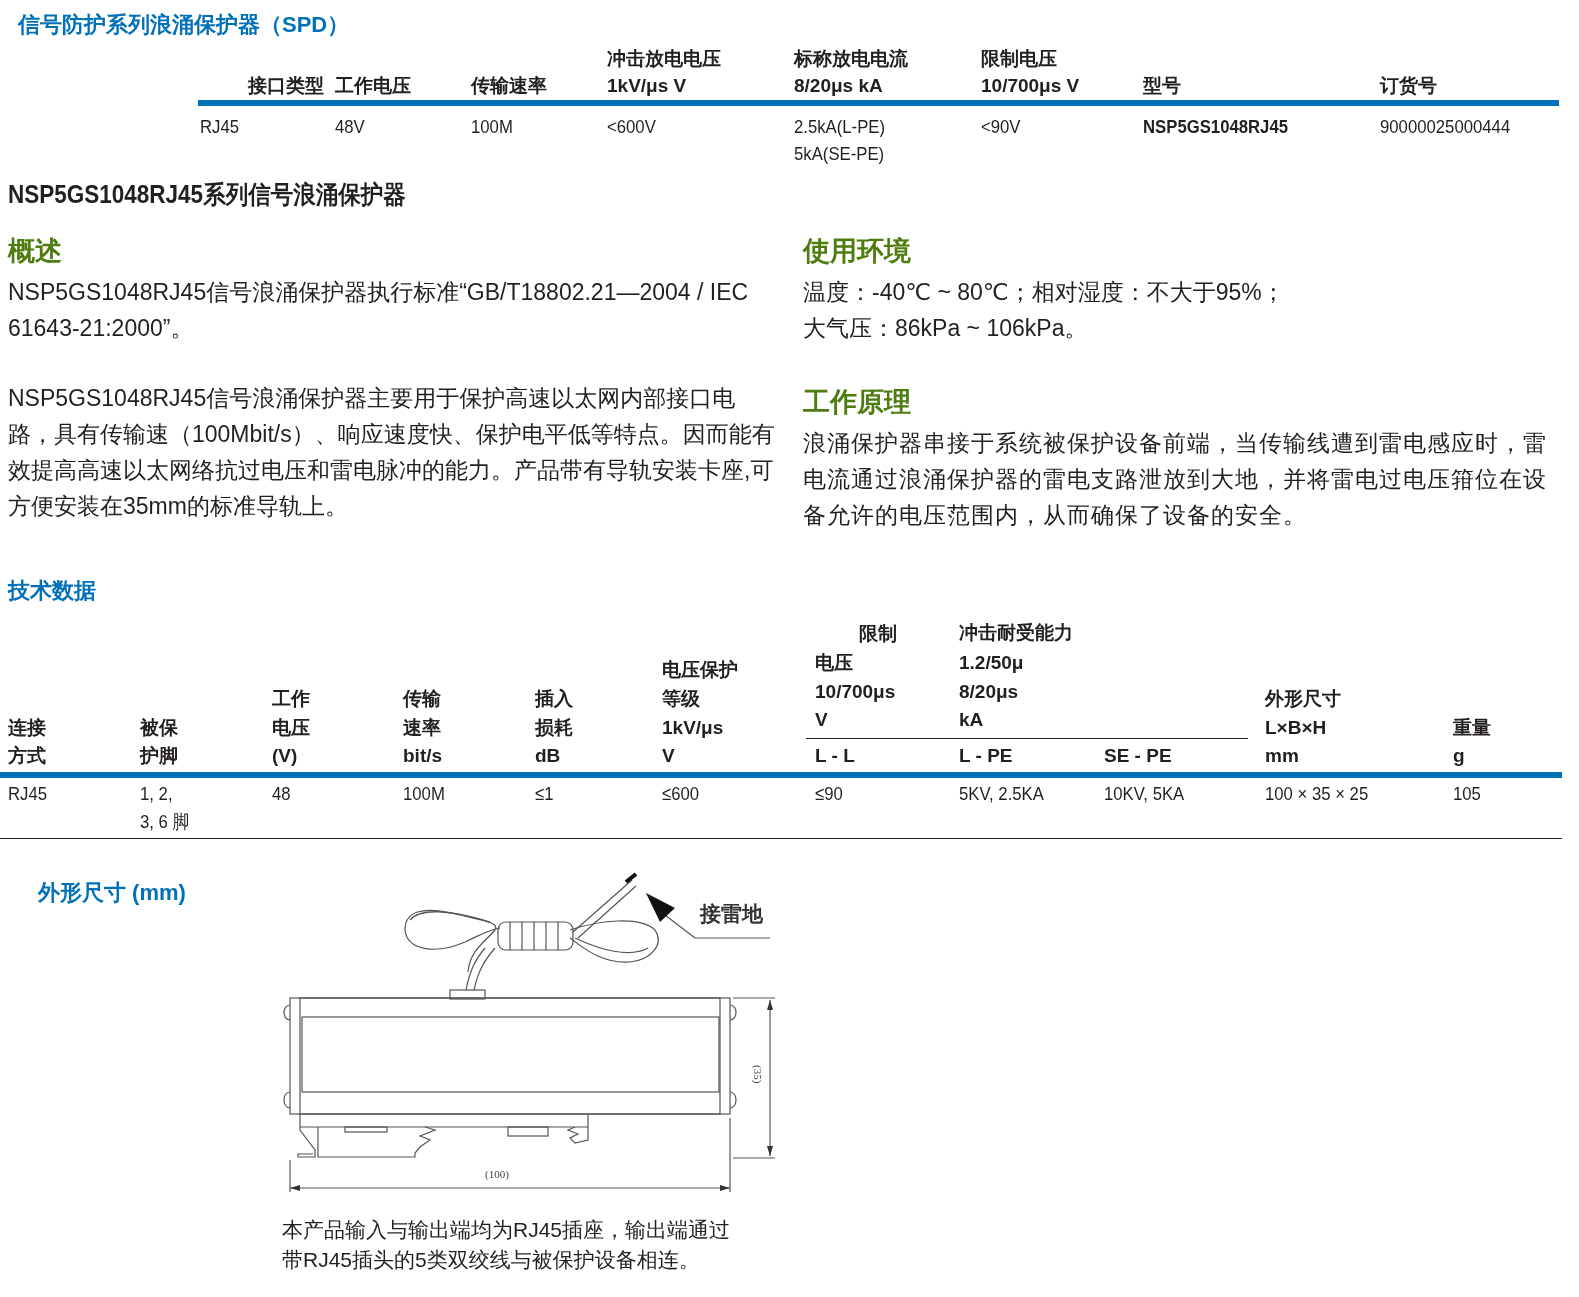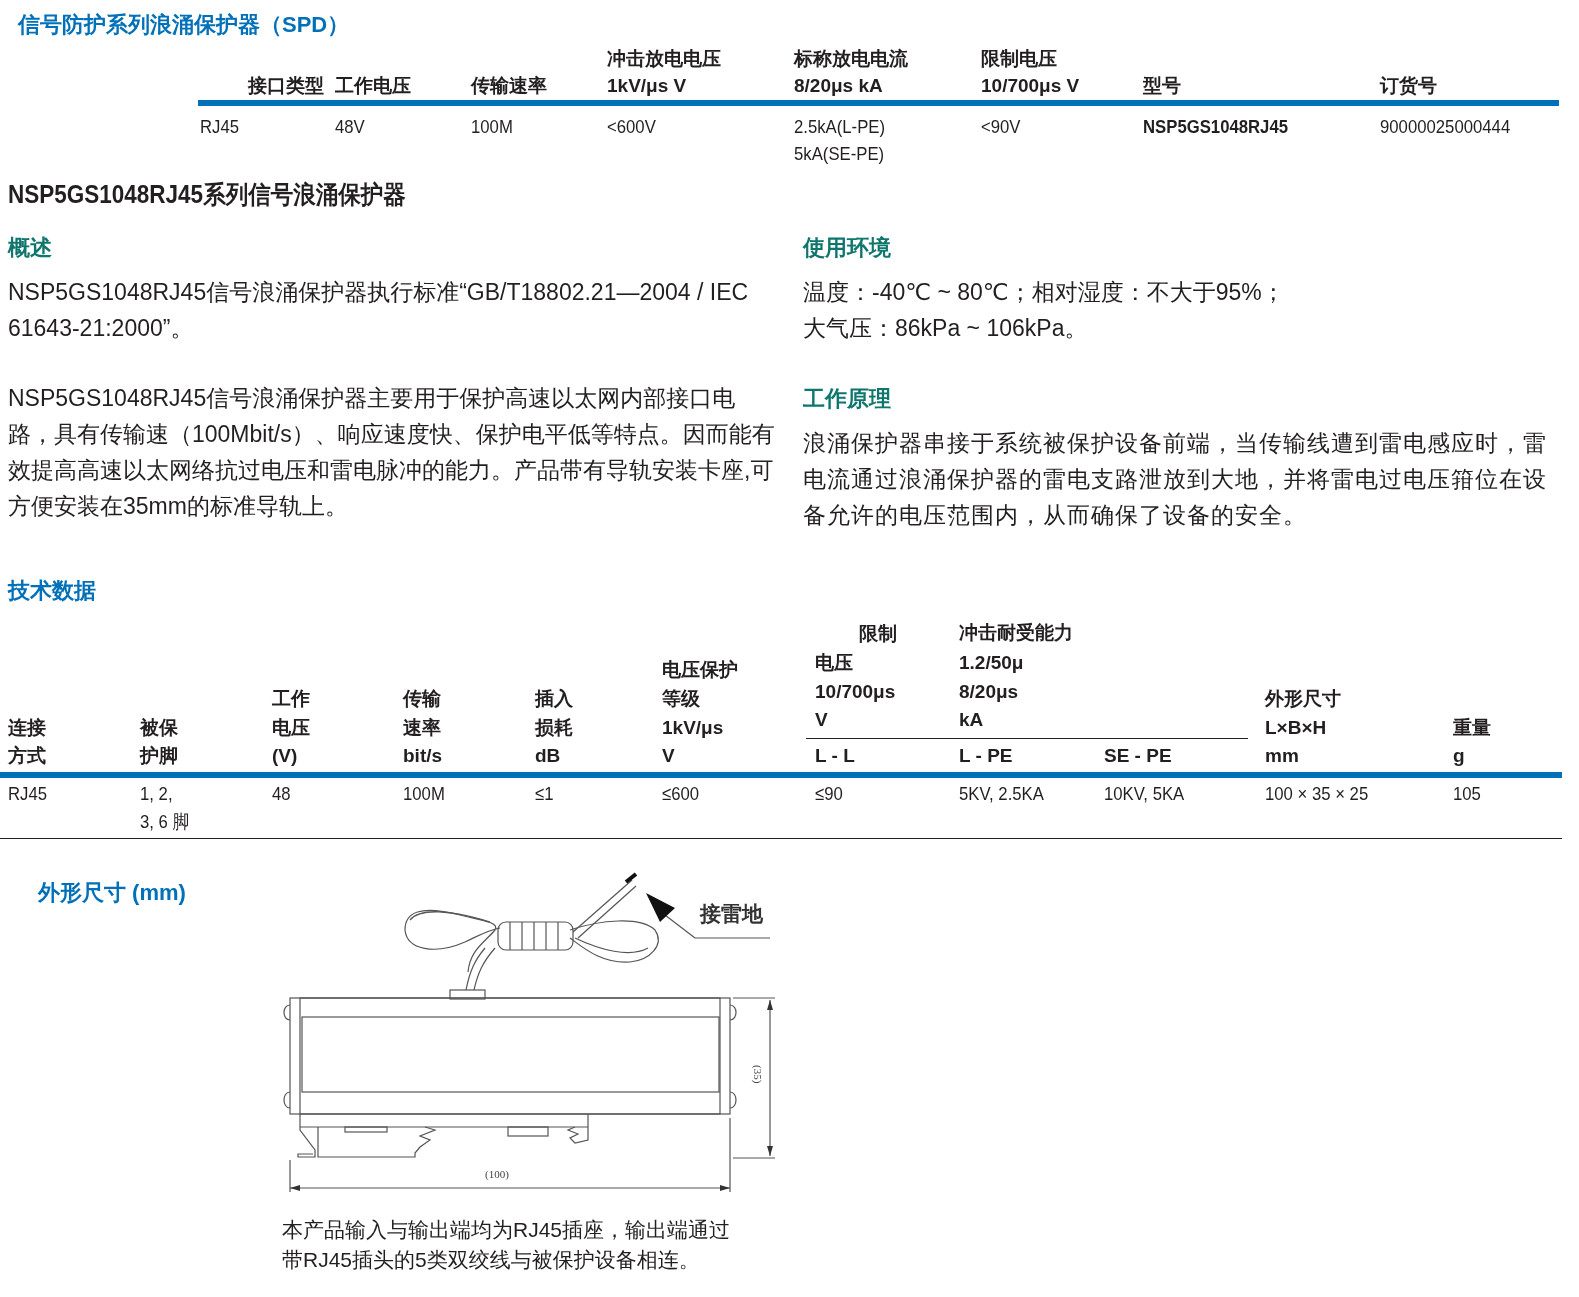--- a/index.html
+++ b/index.html
@@ -8,21 +8,21 @@
     font-family: "Liberation Sans", "DejaVu Sans", sans-serif; color: #231f20;
   }
   .abs { position: absolute; }
   .h-blue { font-weight: bold; font-size: 22px; color: #0070b8; }
   .bold { font-weight: bold; }
   .rule-blue { position: absolute; height: 6px; background: #0070b8; }
   .rule-black { position: absolute; height: 1px; background: #231f20; }
   .th { position: absolute; font-weight: bold; font-size: 19px; line-height: 28px; color: #231f20; }
   .td { position: absolute; font-size: 19px; line-height: 28px; color: #231f20; transform: scaleX(0.88); transform-origin: left top; }
   .body-text { position: absolute; font-size: 23px; line-height: 36px; color: #231f20; width: 770px; }
-  .sec-h { position: absolute; font-weight: bold; font-size: 22px; color: #0f766e; }
+  .sec-h { position: absolute; font-weight: bold; font-size: 27px; color: #4d7c0f; }
   .caption { position: absolute; font-size: 21px; line-height: 30px; color: #231f20; }
 </style>
 </head>
 <body>
 
 <div class="abs h-blue" style="left:18px; top:10px;">信号防护系列浪涌保护器（SPD）</div>
 
 <div>
   <div class="th" style="left:200px; top:72px;margin-left:48px;">接口类型</div>
   <div class="th" style="left:335px; top:72px;">工作电压</div>

